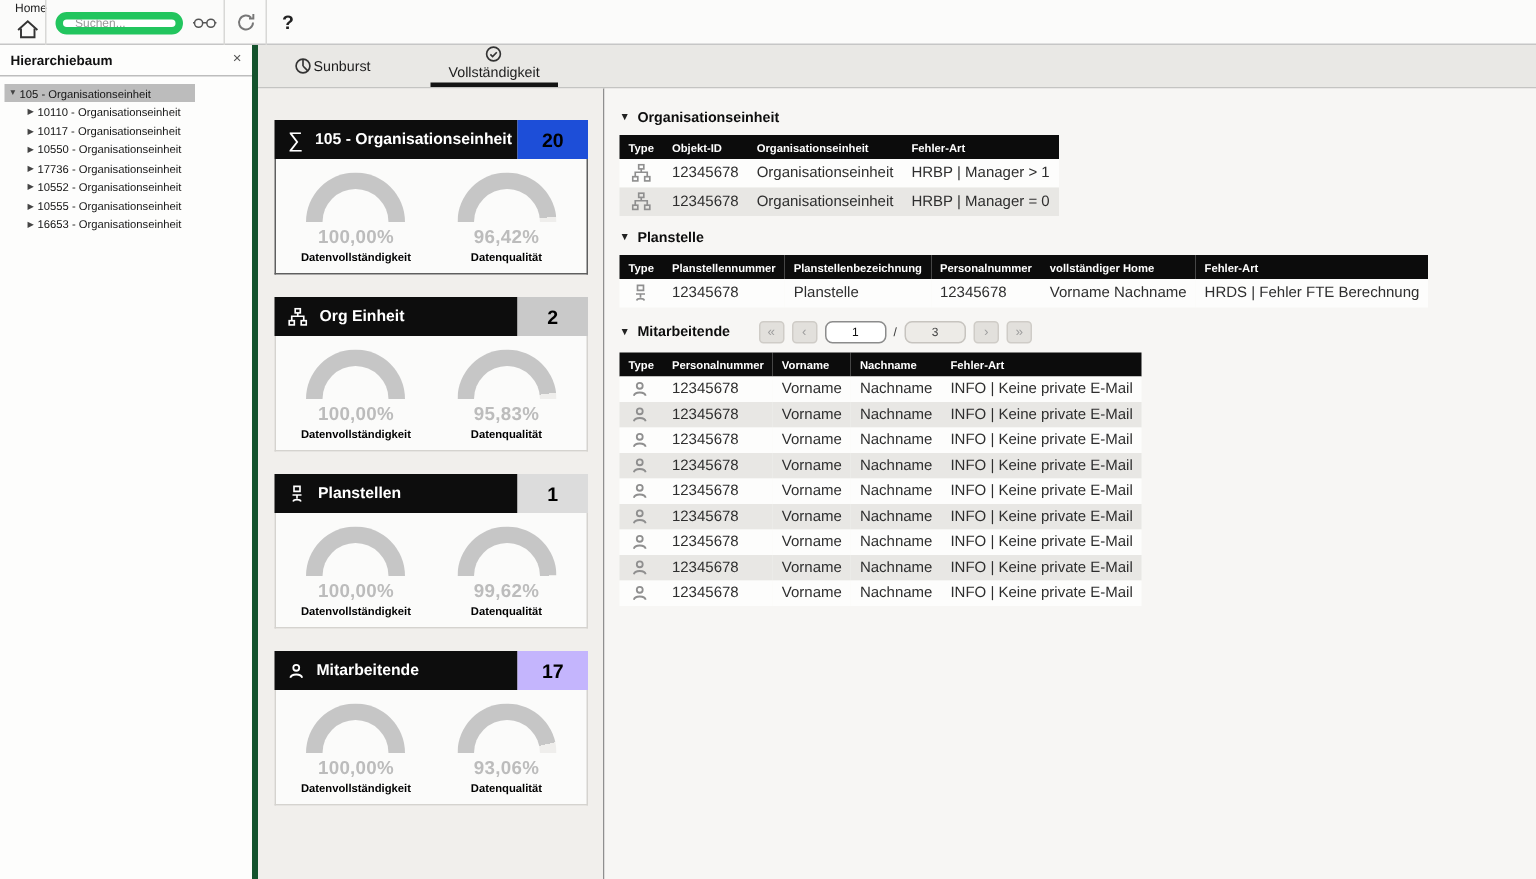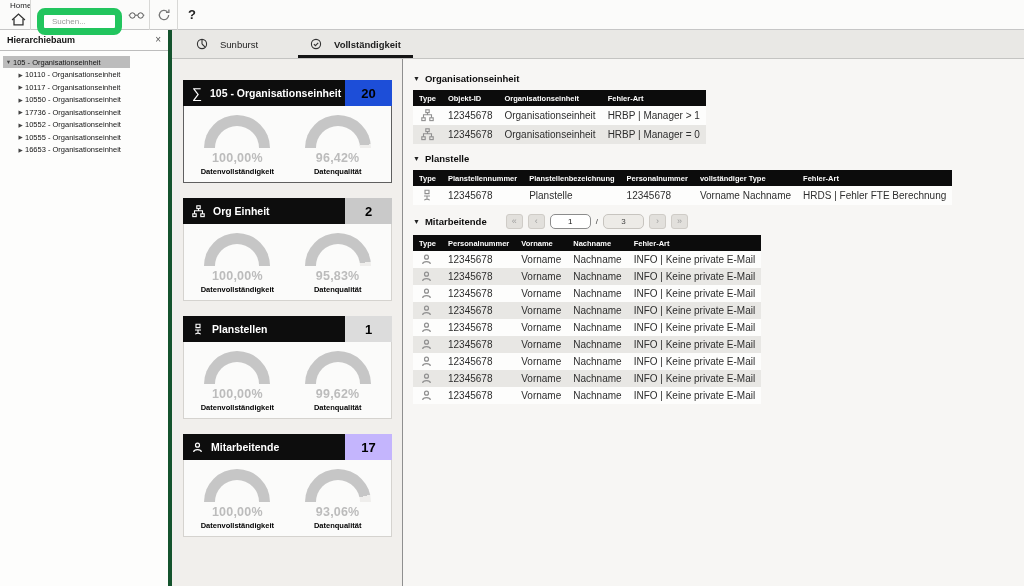--- a/index.html
+++ b/index.html
@@ -9,21 +9,21 @@
     font-family:"Liberation Sans", sans-serif; background:#fff; color:#111;
   }
   svg { display:block; }
 
   
   .topbar { position:absolute; top:0; left:0; right:0; height:30px; background:#fbfbfa; border-bottom:1px solid #c6c6c6; z-index:5; }
   .home-label { position:absolute; left:10px; top:1px; font-size:8px; color:#222; }
   .icon-btn { position:absolute; display:flex; align-items:center; justify-content:center; color:#333; cursor:pointer; background:none; border:none; padding:0; }
   .home-btn { left:8px; top:10px; width:20px; height:18px; }
   .vdiv { position:absolute; top:0; width:1px; height:30px; background:#d8d8d6; }
-  .search-input { position:absolute; left:37px; top:8px; width:85px; height:27px; border:7px solid #22c55e; border-radius:8px; font-size:8px; padding:0 8px; color:#555; background:#fff; font-family:inherit; }
+  .search-input { position:absolute; left:37px; top:8px; width:85px; height:15px; border:5px solid #22c55e; border-radius:8px; font-size:8px; padding:0 8px; color:#555; background:#fff; font-family:inherit; }
   .search-input::placeholder { color:#9a9a9a; }
   .glasses-btn { left:127px; top:9px; width:18px; height:12px; color:#555; }
   .refresh-btn { left:156px; top:8px; width:16px; height:14px; color:#777; }
   .help-btn { left:184px; top:5px; width:16px; height:18px; font-size:13px; font-weight:bold; color:#222; }
 
   
   .sidebar { position:absolute; top:30px; left:0; width:172px; bottom:0; background:#fdfdfc; border-right:4px solid #14532d; }
   .sidebar-header { height:21px; border-bottom:1px solid #bdbdbd; display:flex; align-items:center; justify-content:space-between; padding:0 7px; }
   .sidebar-title { font-size:9px; font-weight:bold; color:#111; }
   .sidebar-close { font-size:10px; color:#555; cursor:pointer; line-height:1; }
@@ -31,23 +31,23 @@
   .tree-item { display:flex; align-items:center; height:12px; font-size:7.5px; color:#151515; cursor:pointer; margin-bottom:0.5px; }
   .tree-item .caret { width:9px; text-align:center; font-size:7px; color:#444; flex:0 0 9px; }
   .tree-item .row-hl { display:flex; align-items:center; flex:1; height:12px; margin-right:38px; padding-left:1px; }
   .tree-item.selected .row-hl { background:#bcbcbc; }
   .tree-item.d0 { padding-left:3px; }
   .tree-item.d1 { padding-left:15px; }
 
   
   .main { position:absolute; left:172px; top:30px; right:0; bottom:0; }
   .tabbar { height:29px; background:#e9e8e5; border-bottom:1px solid #c4c4c2; display:flex; padding-left:12px; }
-  .tab { display:flex; align-items:center; gap:12px; font-size:9.5px; color:#1d1d1d; padding:0 12px; margin-right:28px; position:relative; cursor:pointer; }
+  .tab { display:flex; align-items:center; gap:1px; font-size:9.5px; color:#1d1d1d; padding:0 12px; margin-right:28px; position:relative; cursor:pointer; }
   .tab .t-icon { color:#333; }
-  .tab.active { font-weight:bold; }
+  .tab.active { font-weight:normal;flex-direction:column; }
   .tab.active::after { content:""; position:absolute; left:0; right:0; bottom:0; height:3px; background:#141414; }
 
   .content { position:absolute; top:29px; left:0; right:0; bottom:0; display:flex; }
   .cards-pane { width:231px; flex:0 0 231px; background:#f1efec; border-right:1px solid #8f8f8f; padding:21px 0 0 11px; overflow:hidden; }
   .tables-pane { flex:1; background:#f7f6f4; padding:10px 0 0 10px; overflow:hidden; }
 
   
   .card { width:209px; margin-bottom:15px; cursor:pointer; }
   .card-header { display:flex; height:26px; }
   .card-header-main { flex:1; background:#0d0d0d; color:#fff; display:flex; align-items:center; gap:8px; padding-left:9px; font-size:10.5px; font-weight:bold; }
@@ -364,21 +364,21 @@
               <span>Planstelle</span>
             </span>
           </div>
           <table class="t-pos">
             <thead>
               <tr>
                 <th>Type</th>
                 <th>Planstellennummer</th>
                 <th>Planstellenbezeichnung</th>
                 <th>Personalnummer</th>
-                <th>vollständiger Type</th>
+                <th>vollständiger Home</th>
                 <th>Fehler-Art</th>
               </tr>
             </thead>
             <tbody>
               <tr class="r-even">
                 <td class="type-cell"><span><svg width="12" height="13" viewBox="0 0 12 13" fill="none" stroke="currentColor" stroke-width="1.1">
                       <path d="M4 1.2h4v3.4H4z"></path>
                       <path d="M3 7h6M6 7v2.4M3.4 11.3c.6-1.6 4.6-1.6 5.2 0"></path>
                     </svg></span></td>
                 <td>12345678</td>

